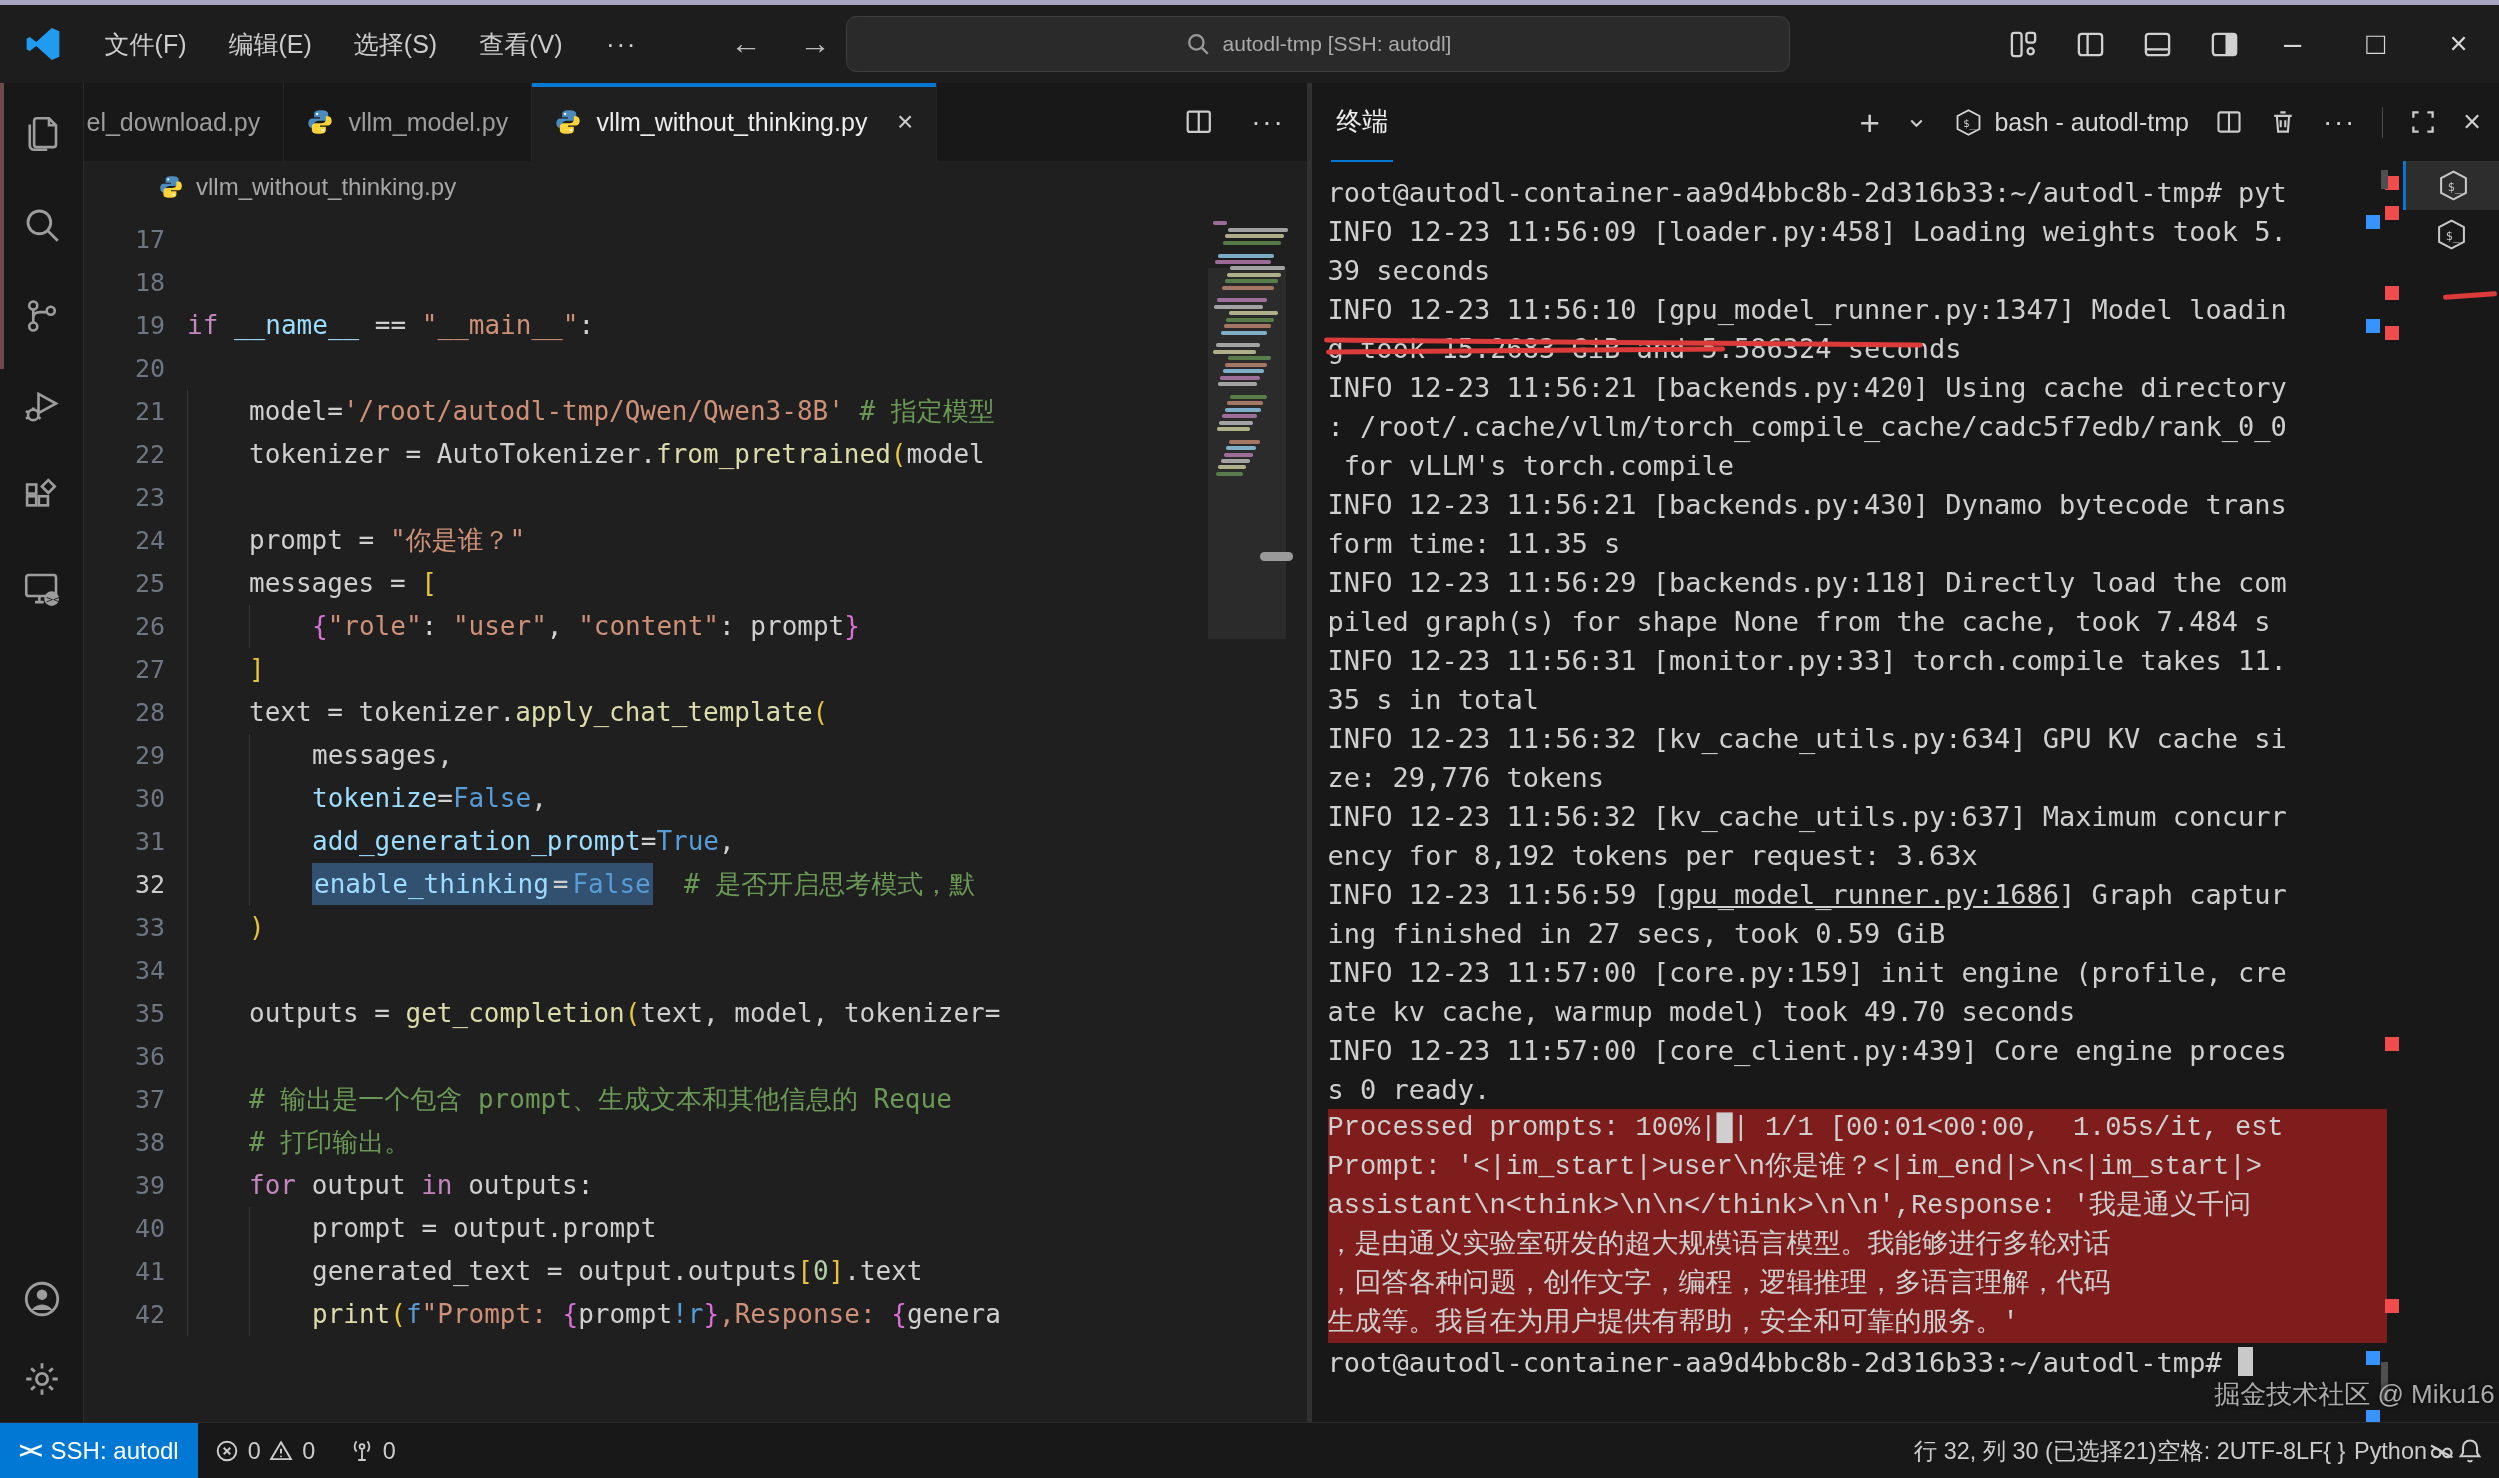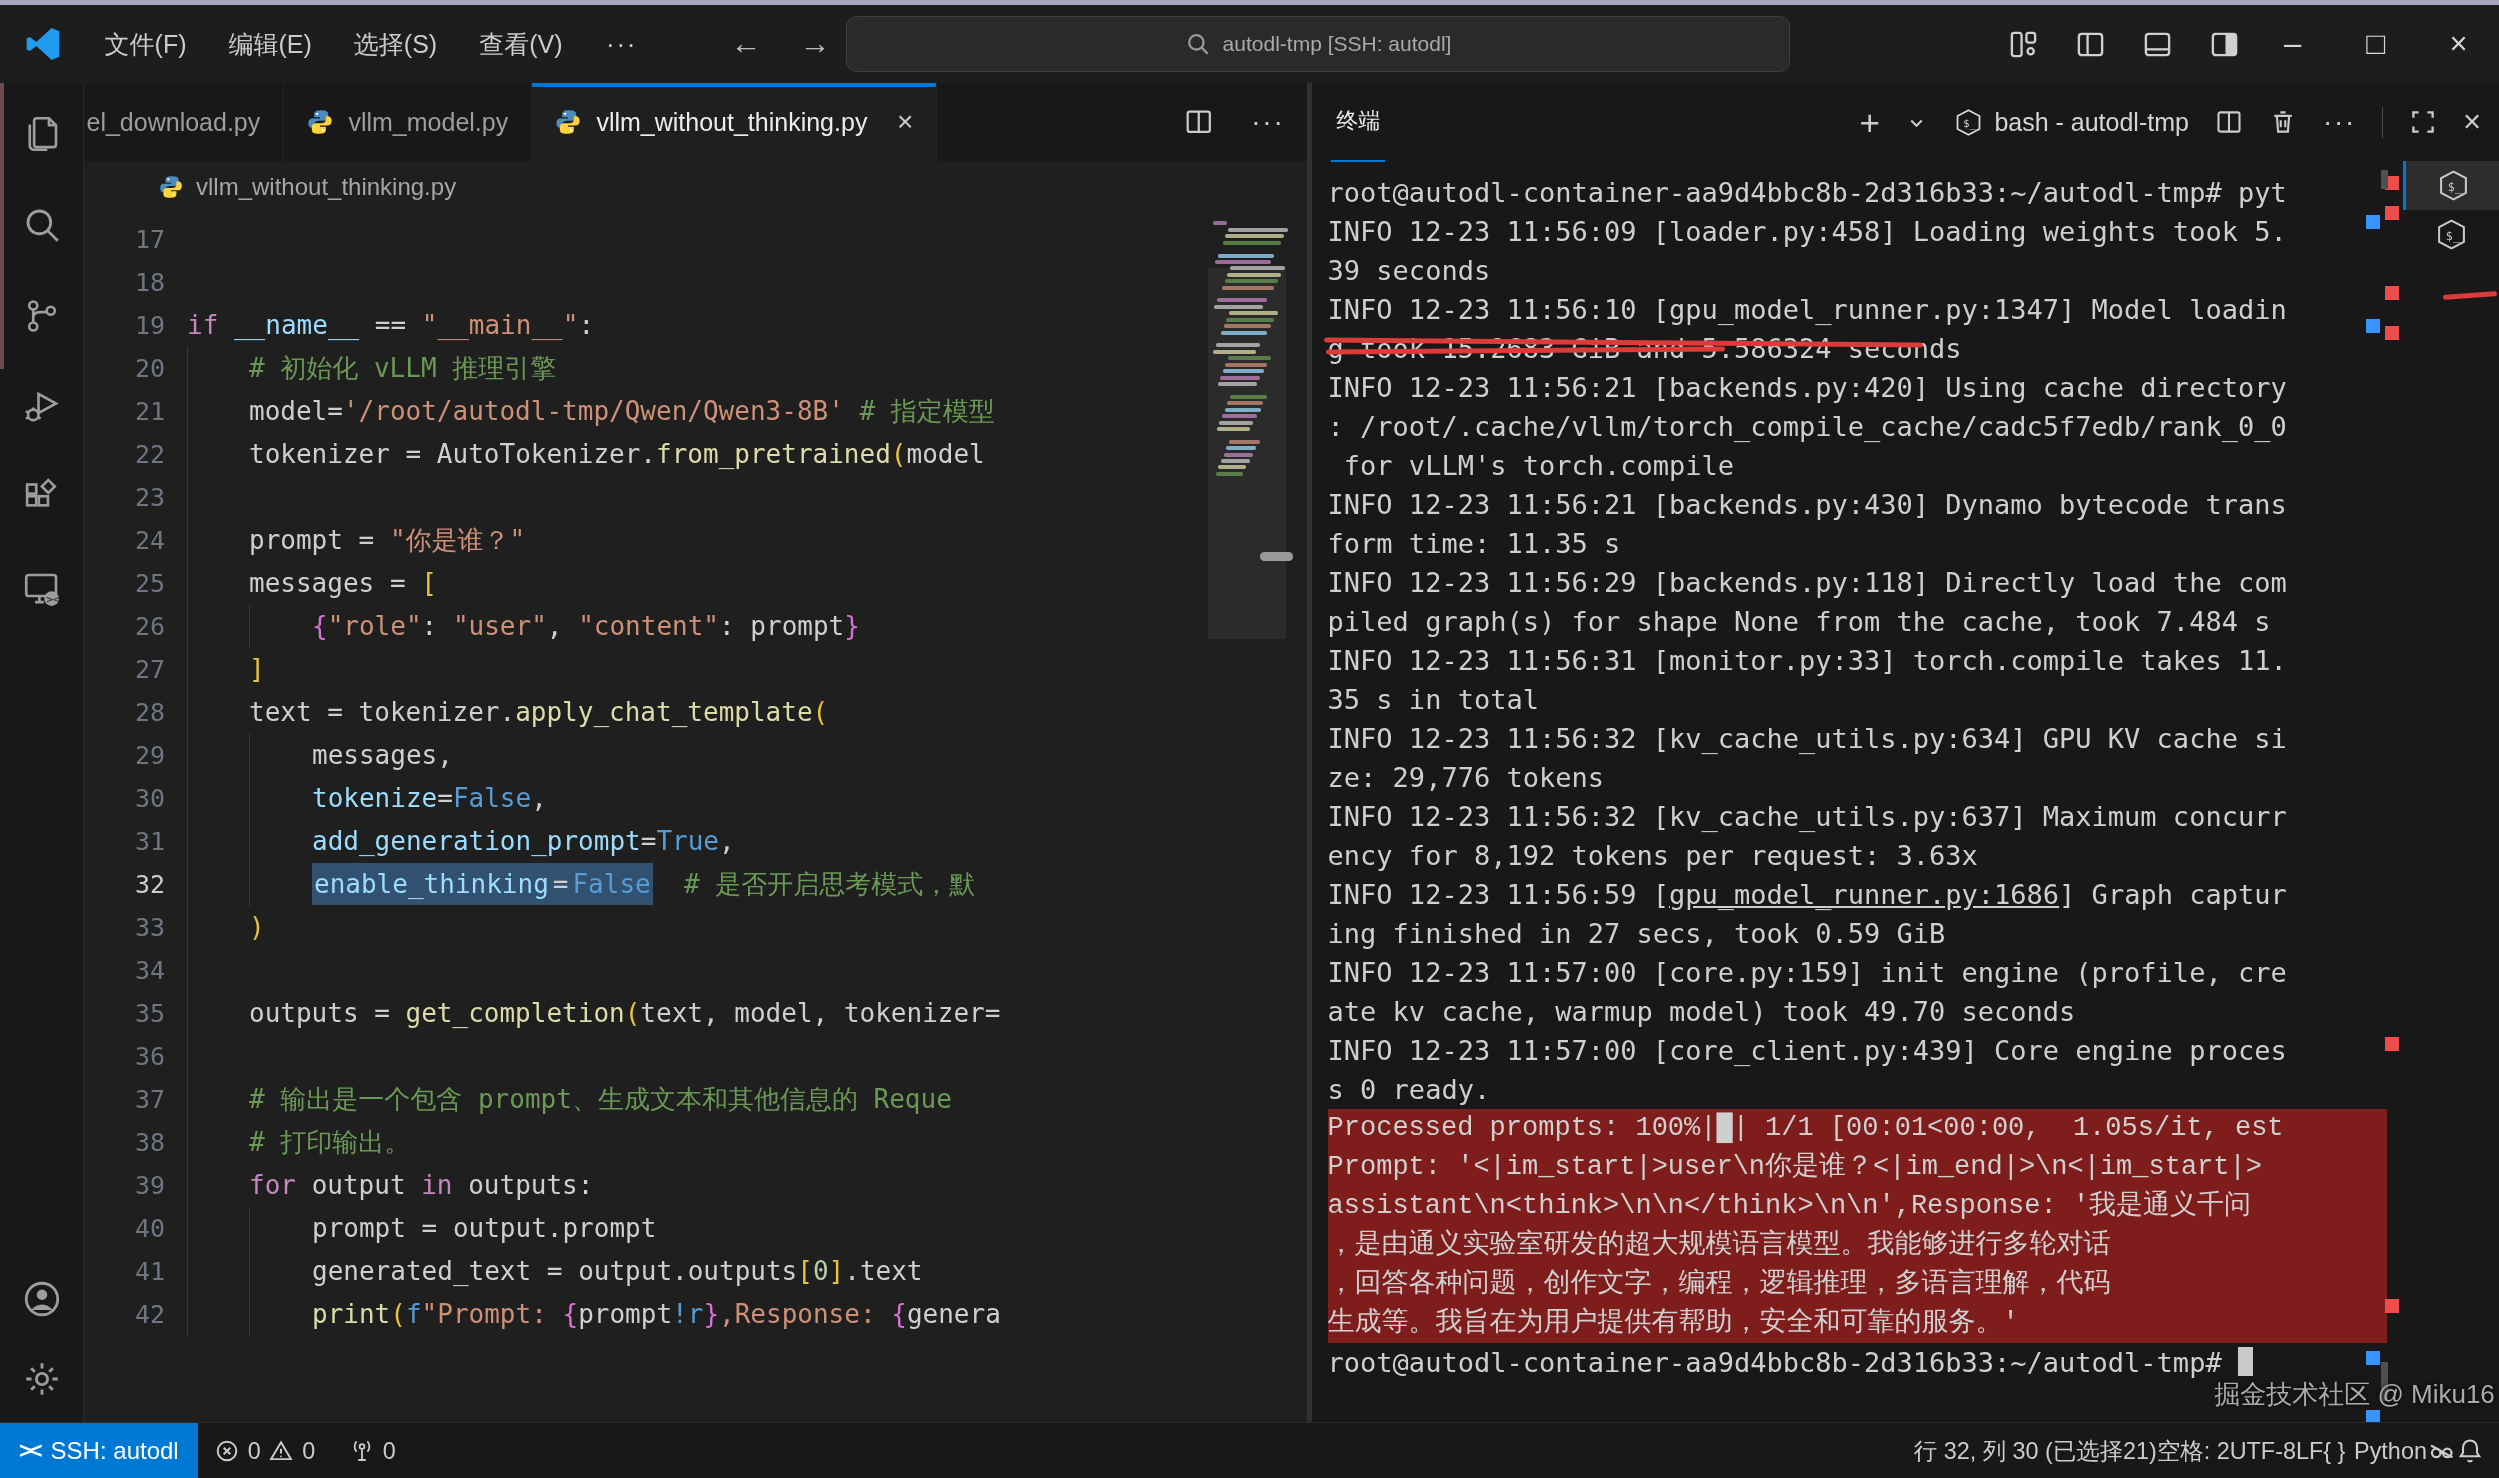--- a/index.html
+++ b/index.html
@@ -47,21 +47,21 @@
   .tk-f{color:#DCDCAA}.tk-p{color:#9CDCFE}.tk-kb{color:#569CD6}.tk-b1{color:#E8C43B}.tk-b2{color:#DA70D6}.tk-nu{color:#B5CEA8}
   .tk-sel{background:#32506f;padding:6px 2px;}
   .minimap{position:absolute;left:1125px;top:128px;width:78px;bottom:0;background:#1f1f1f;}
   .mm-slider{position:absolute;left:0;right:0;top:57px;height:371px;background:rgba(255,255,255,0.055);}
   .mm-dash{position:absolute;height:3.5px;border-radius:1.7px;opacity:.75;}
   .mm-handle{position:absolute;left:1177px;top:469px;width:33px;height:8.7px;background:#9a9a9a;border-radius:4.3px;}
   .sash{position:absolute;left:1307px;top:83px;bottom:56px;width:5.2px;background:#313132;z-index:12;}
   
   .terminal-panel{position:absolute;left:1312px;right:0;top:83px;bottom:56px;background:#181818;}
   .panel-header{height:78px;display:flex;align-items:center;padding:0 19px;position:relative;}
-  .panel-title{height:100%;display:flex;align-items:center;font-size:22px;color:#ececec;border-bottom:2.6px solid #0078d4;padding:0 5.2px;}
+  .panel-title{height:100%;display:flex;align-items:center;font-size:26px;color:#ececec;border-bottom:2.6px solid #0078d4;padding:0 5.2px;}
   .panel-actions{margin-left:auto;display:flex;align-items:center;gap:26px;color:#cccccc;font-size:28px;}
   .panel-actions .icon{width:28px;height:28px;}
   .pa-plus{font-size:35px;line-height:1;}
   .pa-sep{width:0.9px;height:31px;background:#4a4a4a;}
   .shell-label{display:flex;align-items:center;gap:10.4px;font-size:25px;color:#d6d6d6;}
   .shell-label .icon{width:31px;height:31px;}
   .terminal-body{position:absolute;top:78px;left:0;right:0;bottom:0;overflow:hidden;}
   .term-lines{position:absolute;top:12px;left:15.6px;right:113px;font-family:"DejaVu Sans Mono",monospace;font-size:27px;color:#cfcfcf;}
   .tline{height:39px;line-height:39px;white-space:pre;overflow:hidden;}
   .tline.sel{background:#7f1d1d;font-family:Liberation Mono, monospace;}
@@ -273,21 +273,20 @@
           <div class="code-line">
             <div class="ln">18</div>
             <div class="lc" style="padding-left: 0px;"></div>
           </div>
           <div class="code-line">
             <div class="ln">19</div>
             <div class="lc" style="padding-left: 0px;"><span class="tk-kw">if</span><span class="tk-w"> </span><span class="tk-p">__name__</span><span class="tk-w"> == </span><span class="tk-s">"__main__"</span><span class="tk-w">:</span></div>
           </div>
           <div class="code-line">
             <div class="ln">20</div>
-            <div class="lc" style="padding-left: 62px;"><span class="guide" style="left: 0px;"></span><span class="tk-c"># 初始化 vLLM 推理引擎</span></div>
           </div>
           <div class="code-line">
             <div class="ln">21</div>
             <div class="lc" style="padding-left: 62px;"><span class="guide" style="left: 0px;"></span><span class="tk-v">model</span><span class="tk-w">=</span><span class="tk-s">'/root/autodl-tmp/Qwen/Qwen3-8B'</span><span class="tk-w"> </span><span class="tk-c"># 指定模型</span></div>
           </div>
           <div class="code-line">
             <div class="ln">22</div>
             <div class="lc" style="padding-left: 62px;"><span class="guide" style="left: 0px;"></span><span class="tk-v">tokenizer</span><span class="tk-w"> = </span><span class="tk-v">AutoTokenizer</span><span class="tk-w">.</span><span class="tk-f">from_pretrained</span><span class="tk-b1">(</span><span class="tk-v">model</span></div>
           </div>
           <div class="code-line">

